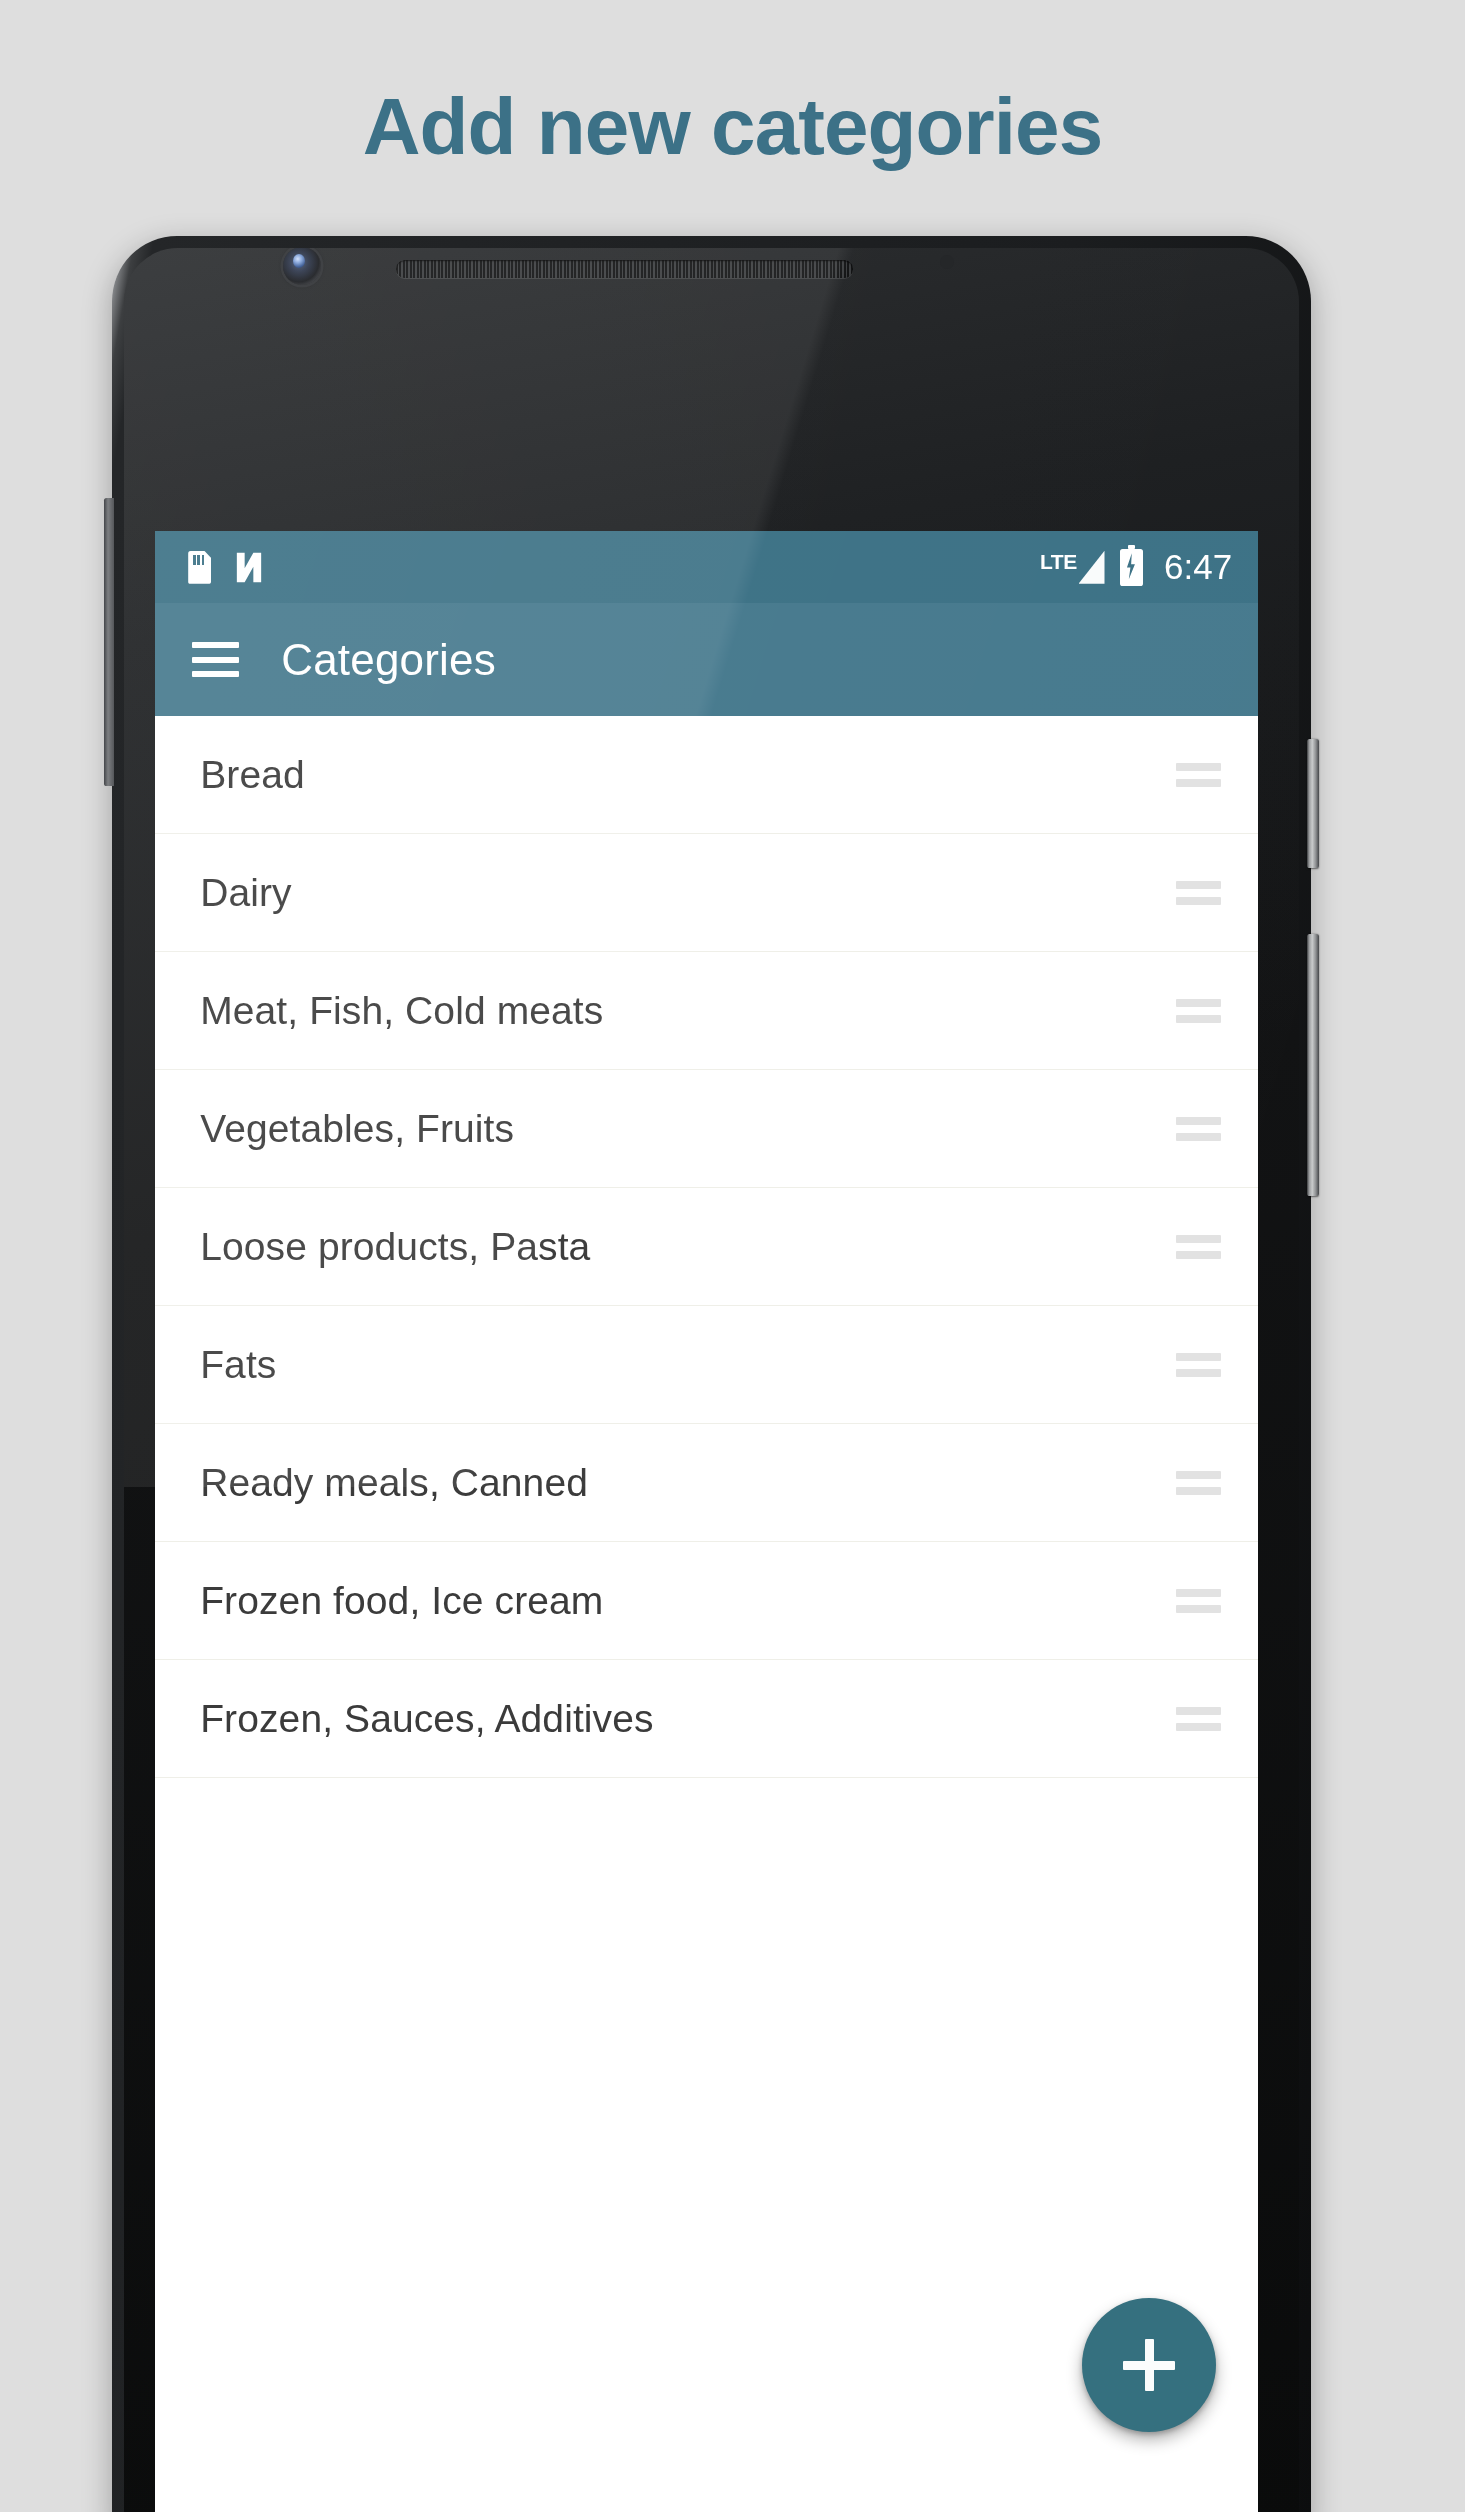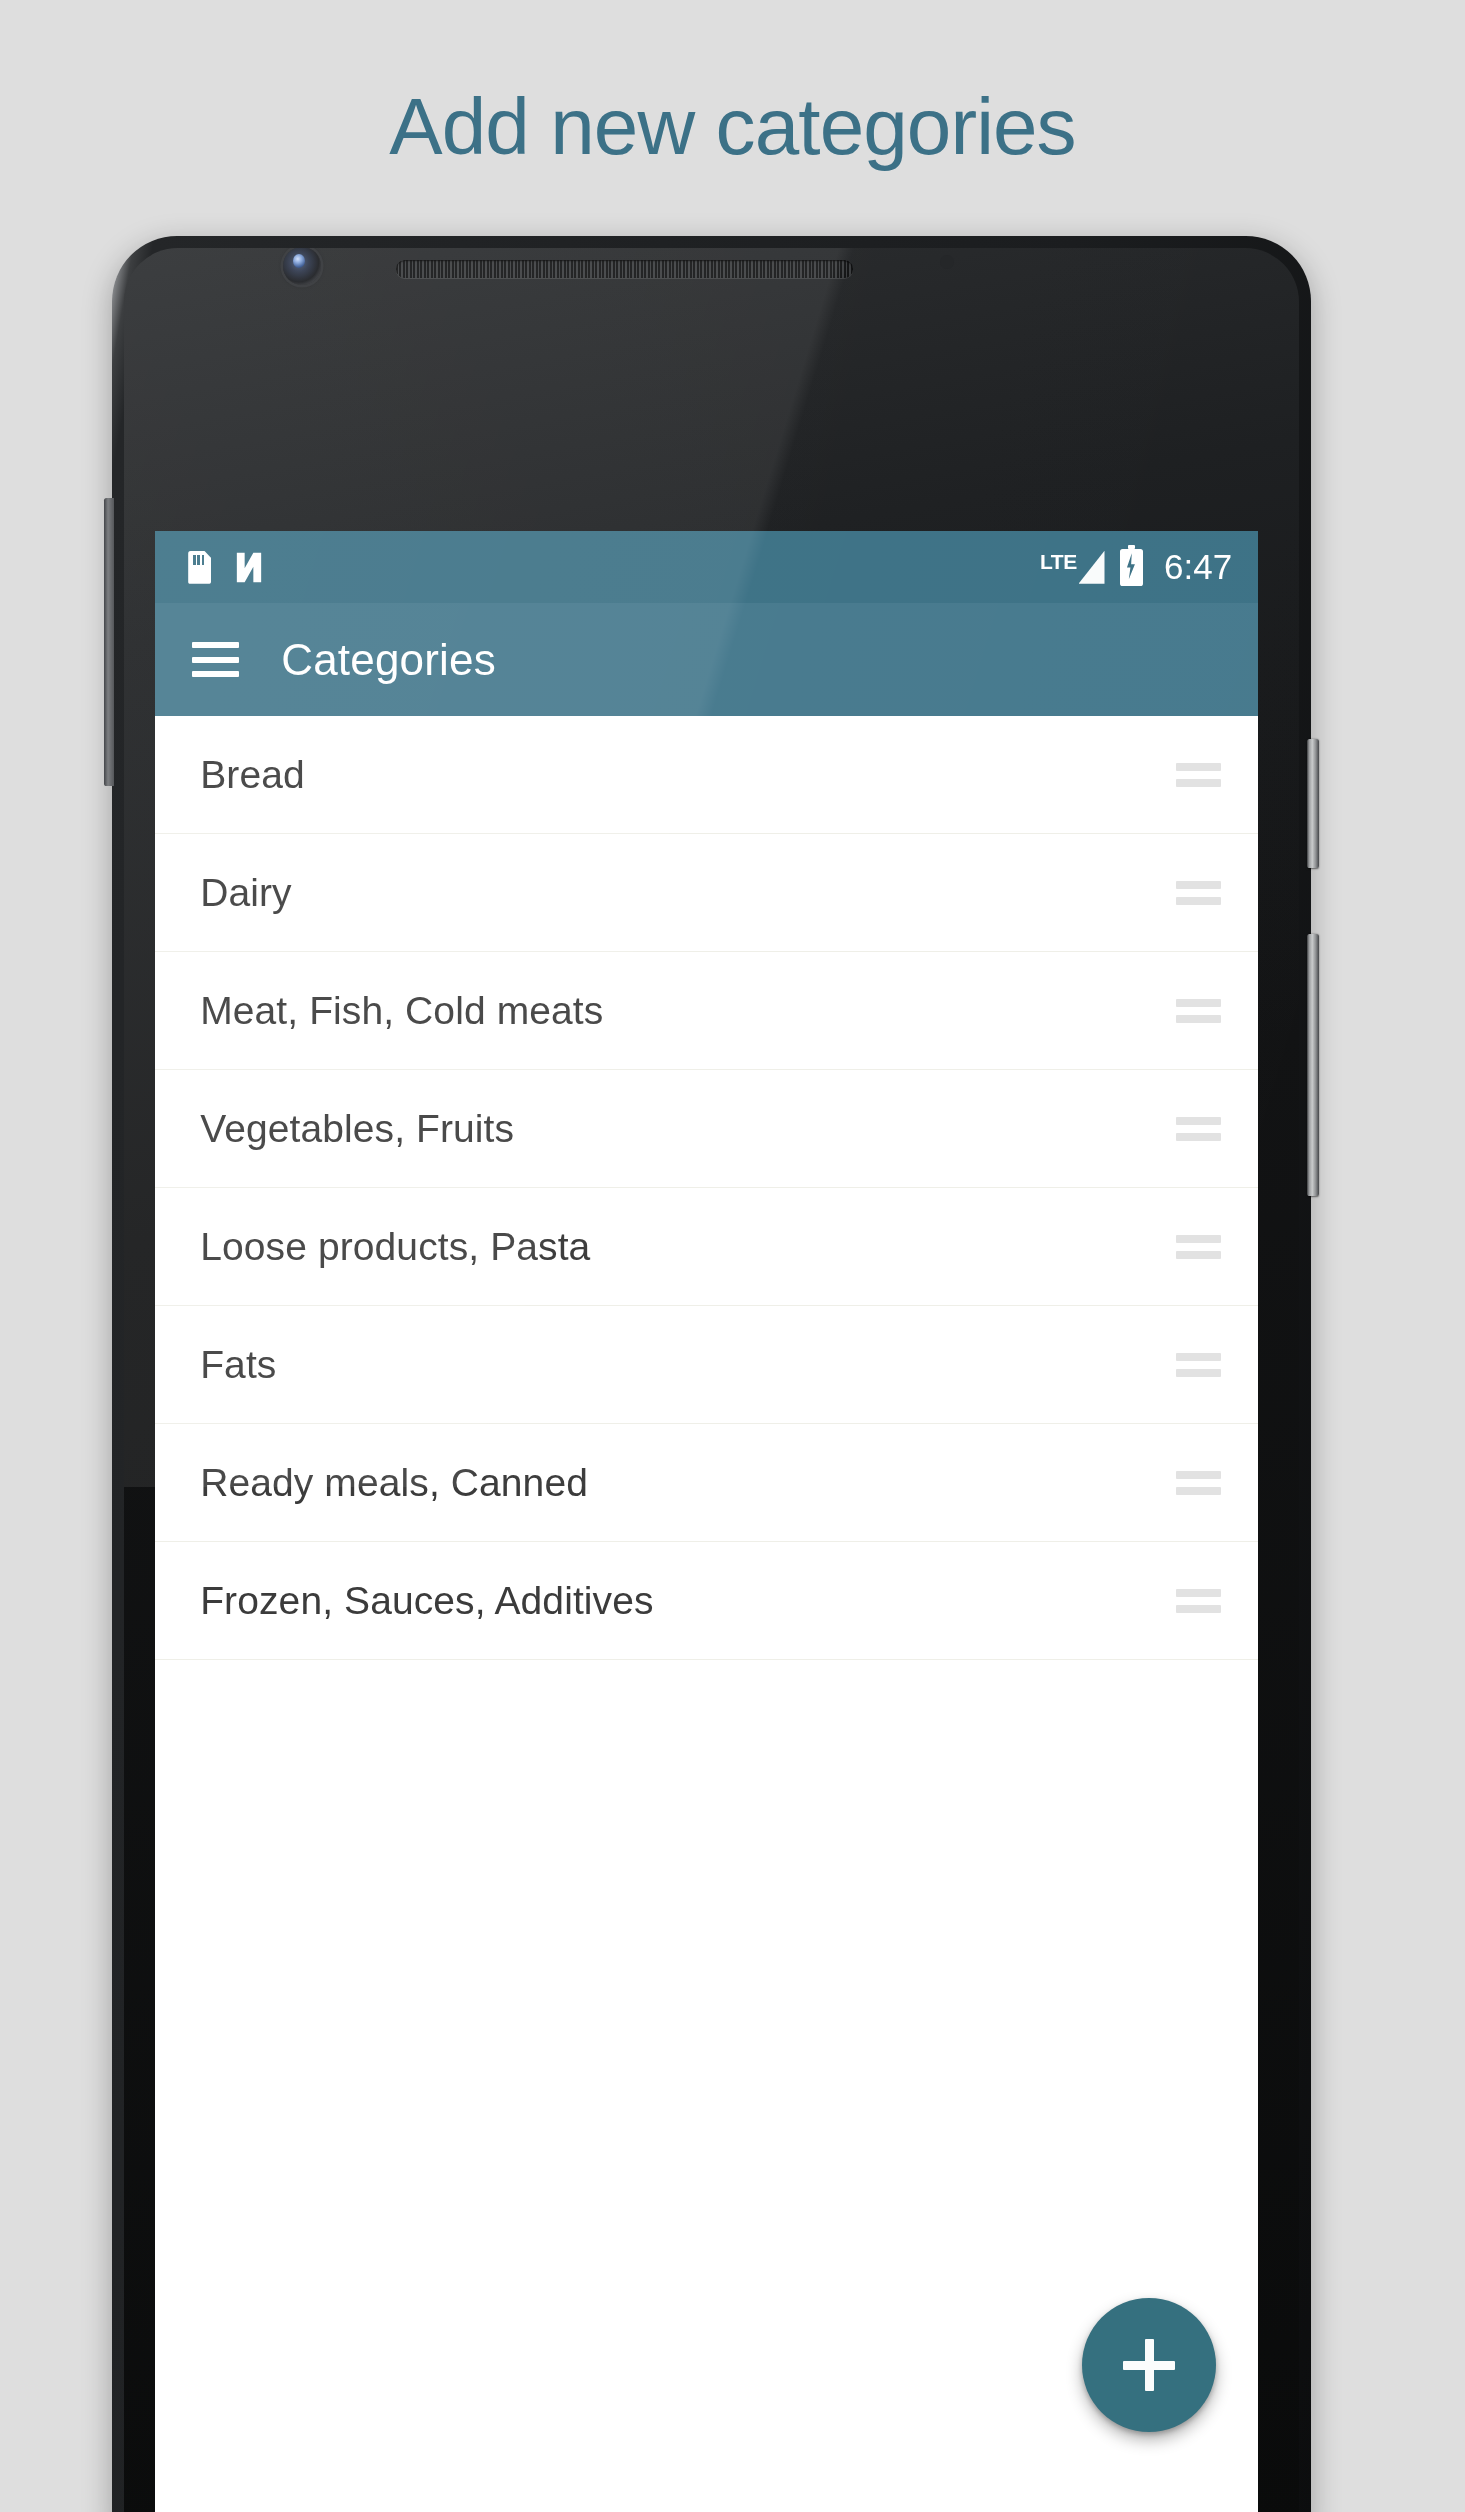--- a/index.html
+++ b/index.html
@@ -21,21 +21,21 @@
     position: absolute;
     top: 0;
     left: 0;
     width: 1465px;
     height: 253px;
     display: flex;
     align-items: center;
     justify-content: center;
     color: #3c7187;
     font-size: 80px;
-    font-weight: 400;
+    font-weight: 700;
     letter-spacing: -0.9px;
     font-family: "Liberation Sans", sans-serif;
   }
 
   
   .device {
     position: absolute;
     left: 112px;
     top: 236px;
     width: 1199px;
@@ -454,20 +454,27 @@
               </span>
             </div>
             <div class="list-row">
               <span class="row-label">Ready meals, Canned</span>
               <span class="drag-handle">
                 <span></span>
                 <span></span>
               </span>
             </div>
             <div class="list-row">
+              <span class="row-label">Frozen food, Ice cream</span>
+              <span class="drag-handle">
+                <span></span>
+                <span></span>
+              </span>
+            </div>
+            <div class="list-row">
               <span class="row-label">Frozen, Sauces, Additives</span>
               <span class="drag-handle">
                 <span></span>
                 <span></span>
               </span>
             </div>
           </div>
 
         <div class="fab">
           <span class="fab-plus"></span>

